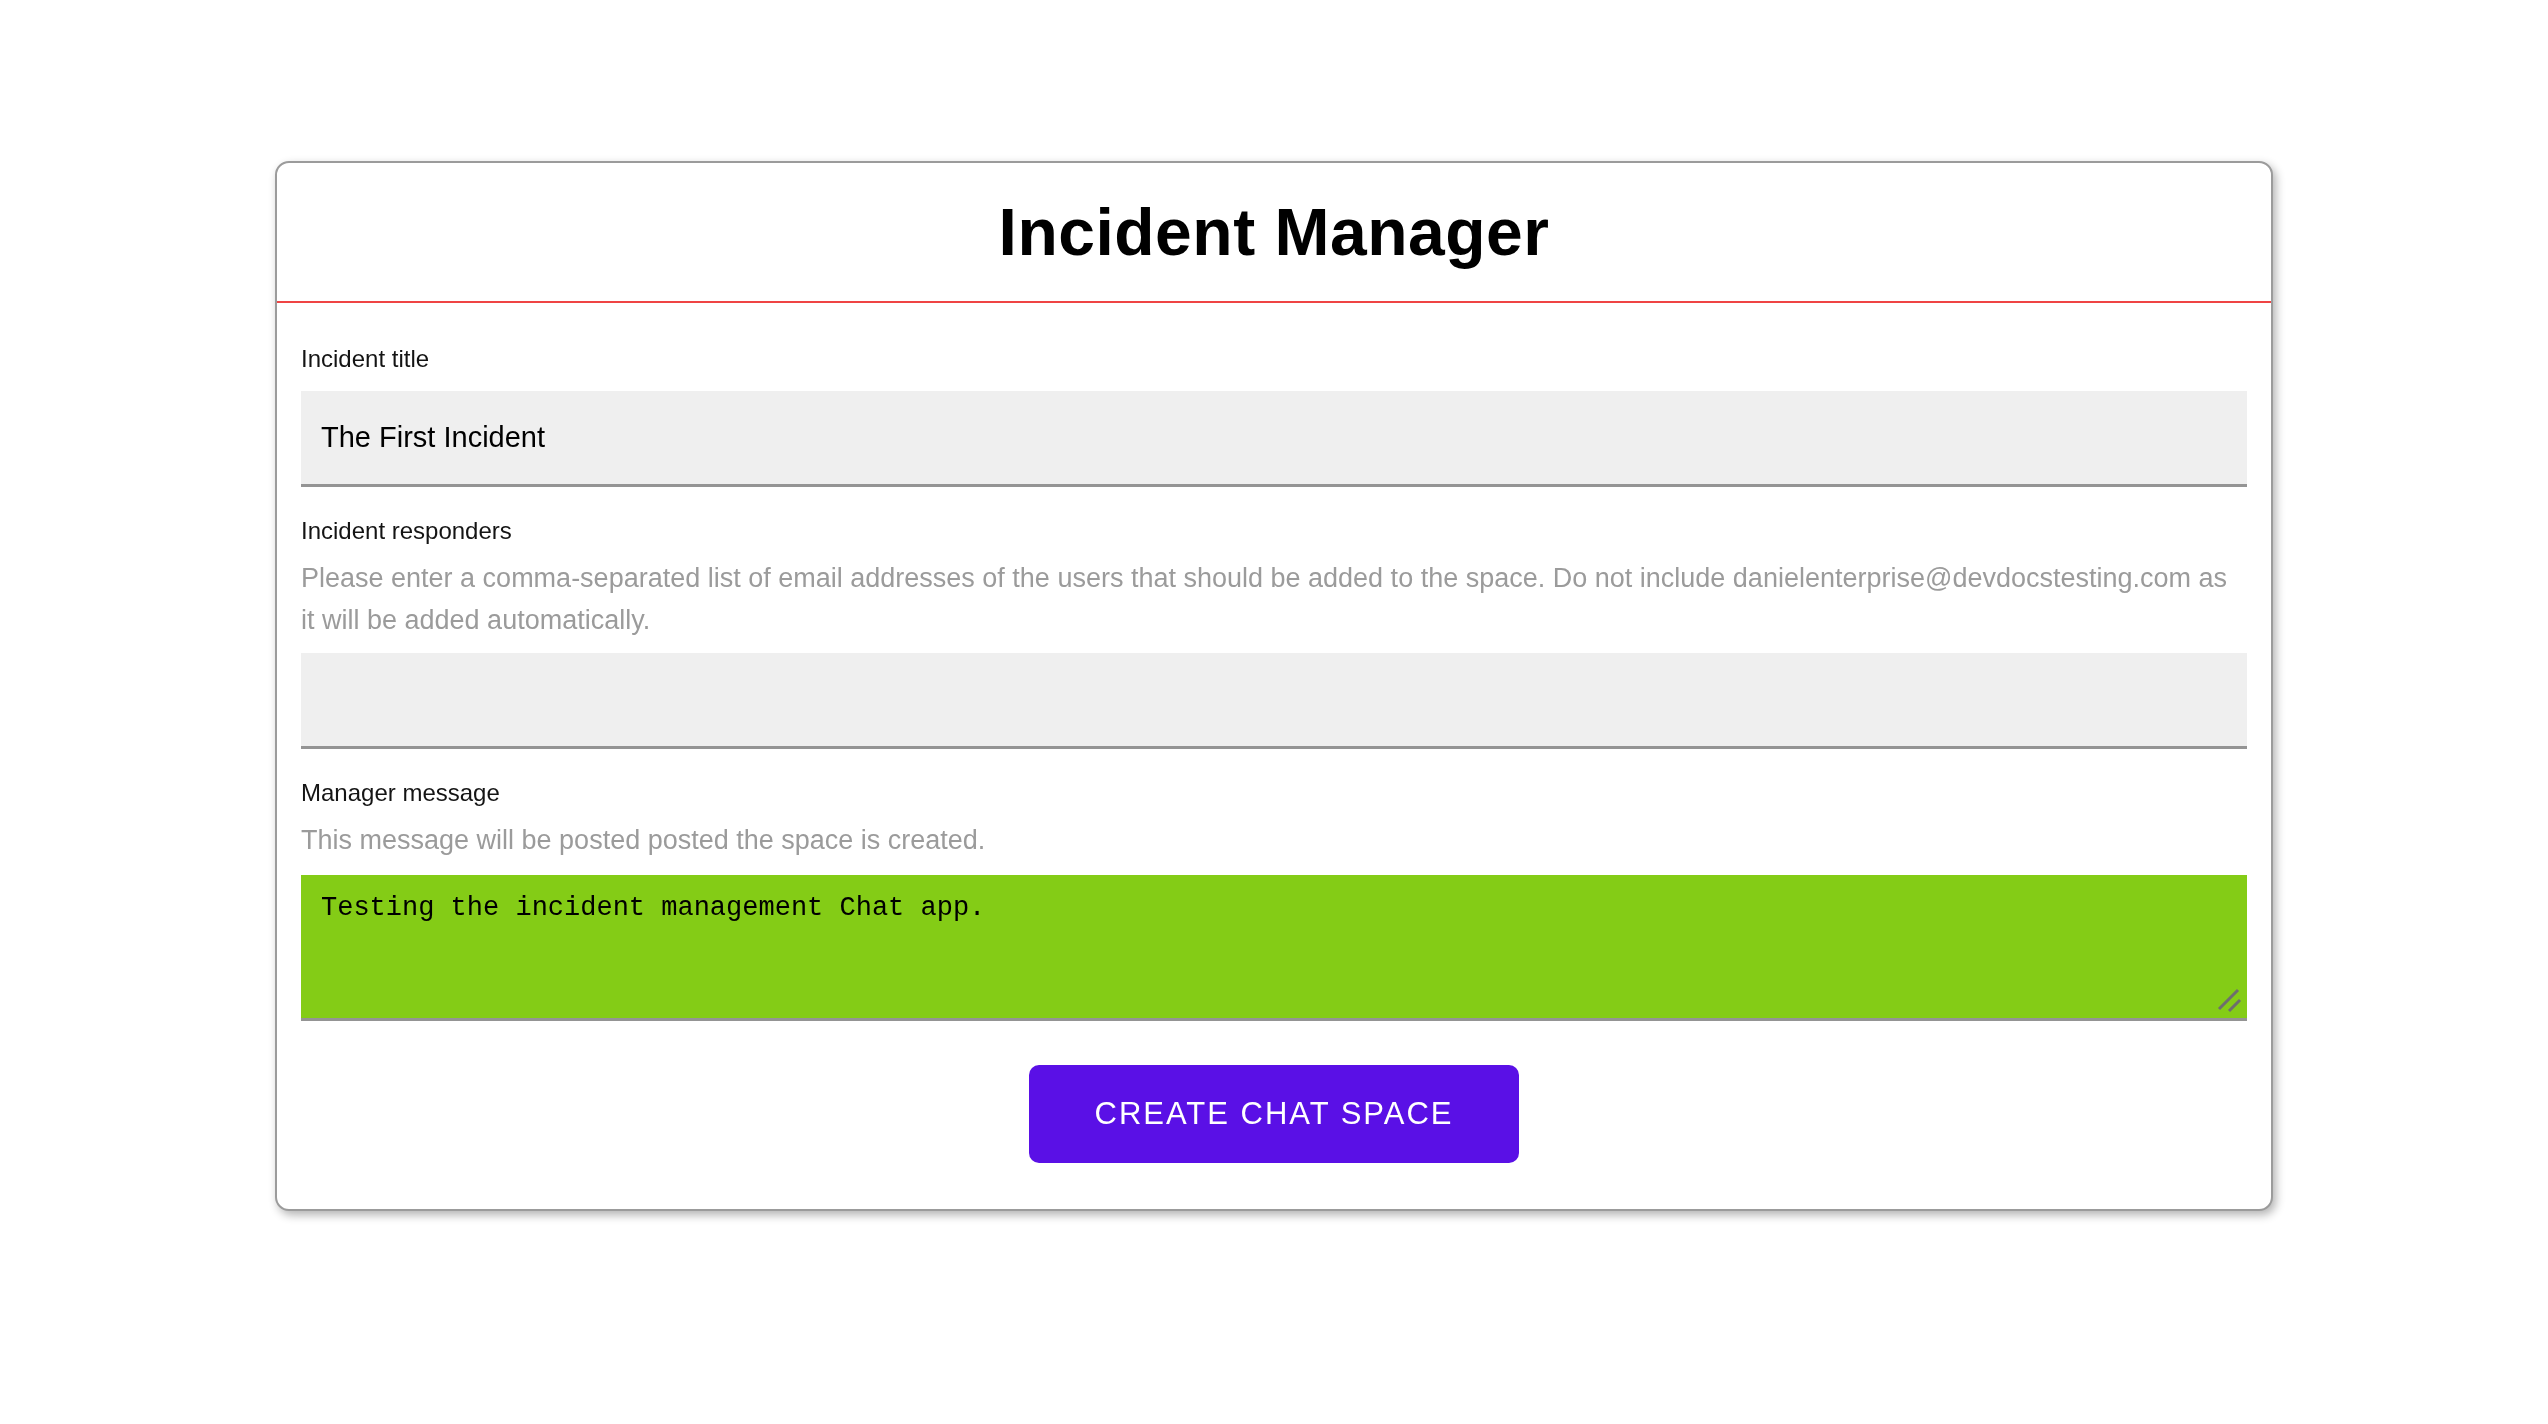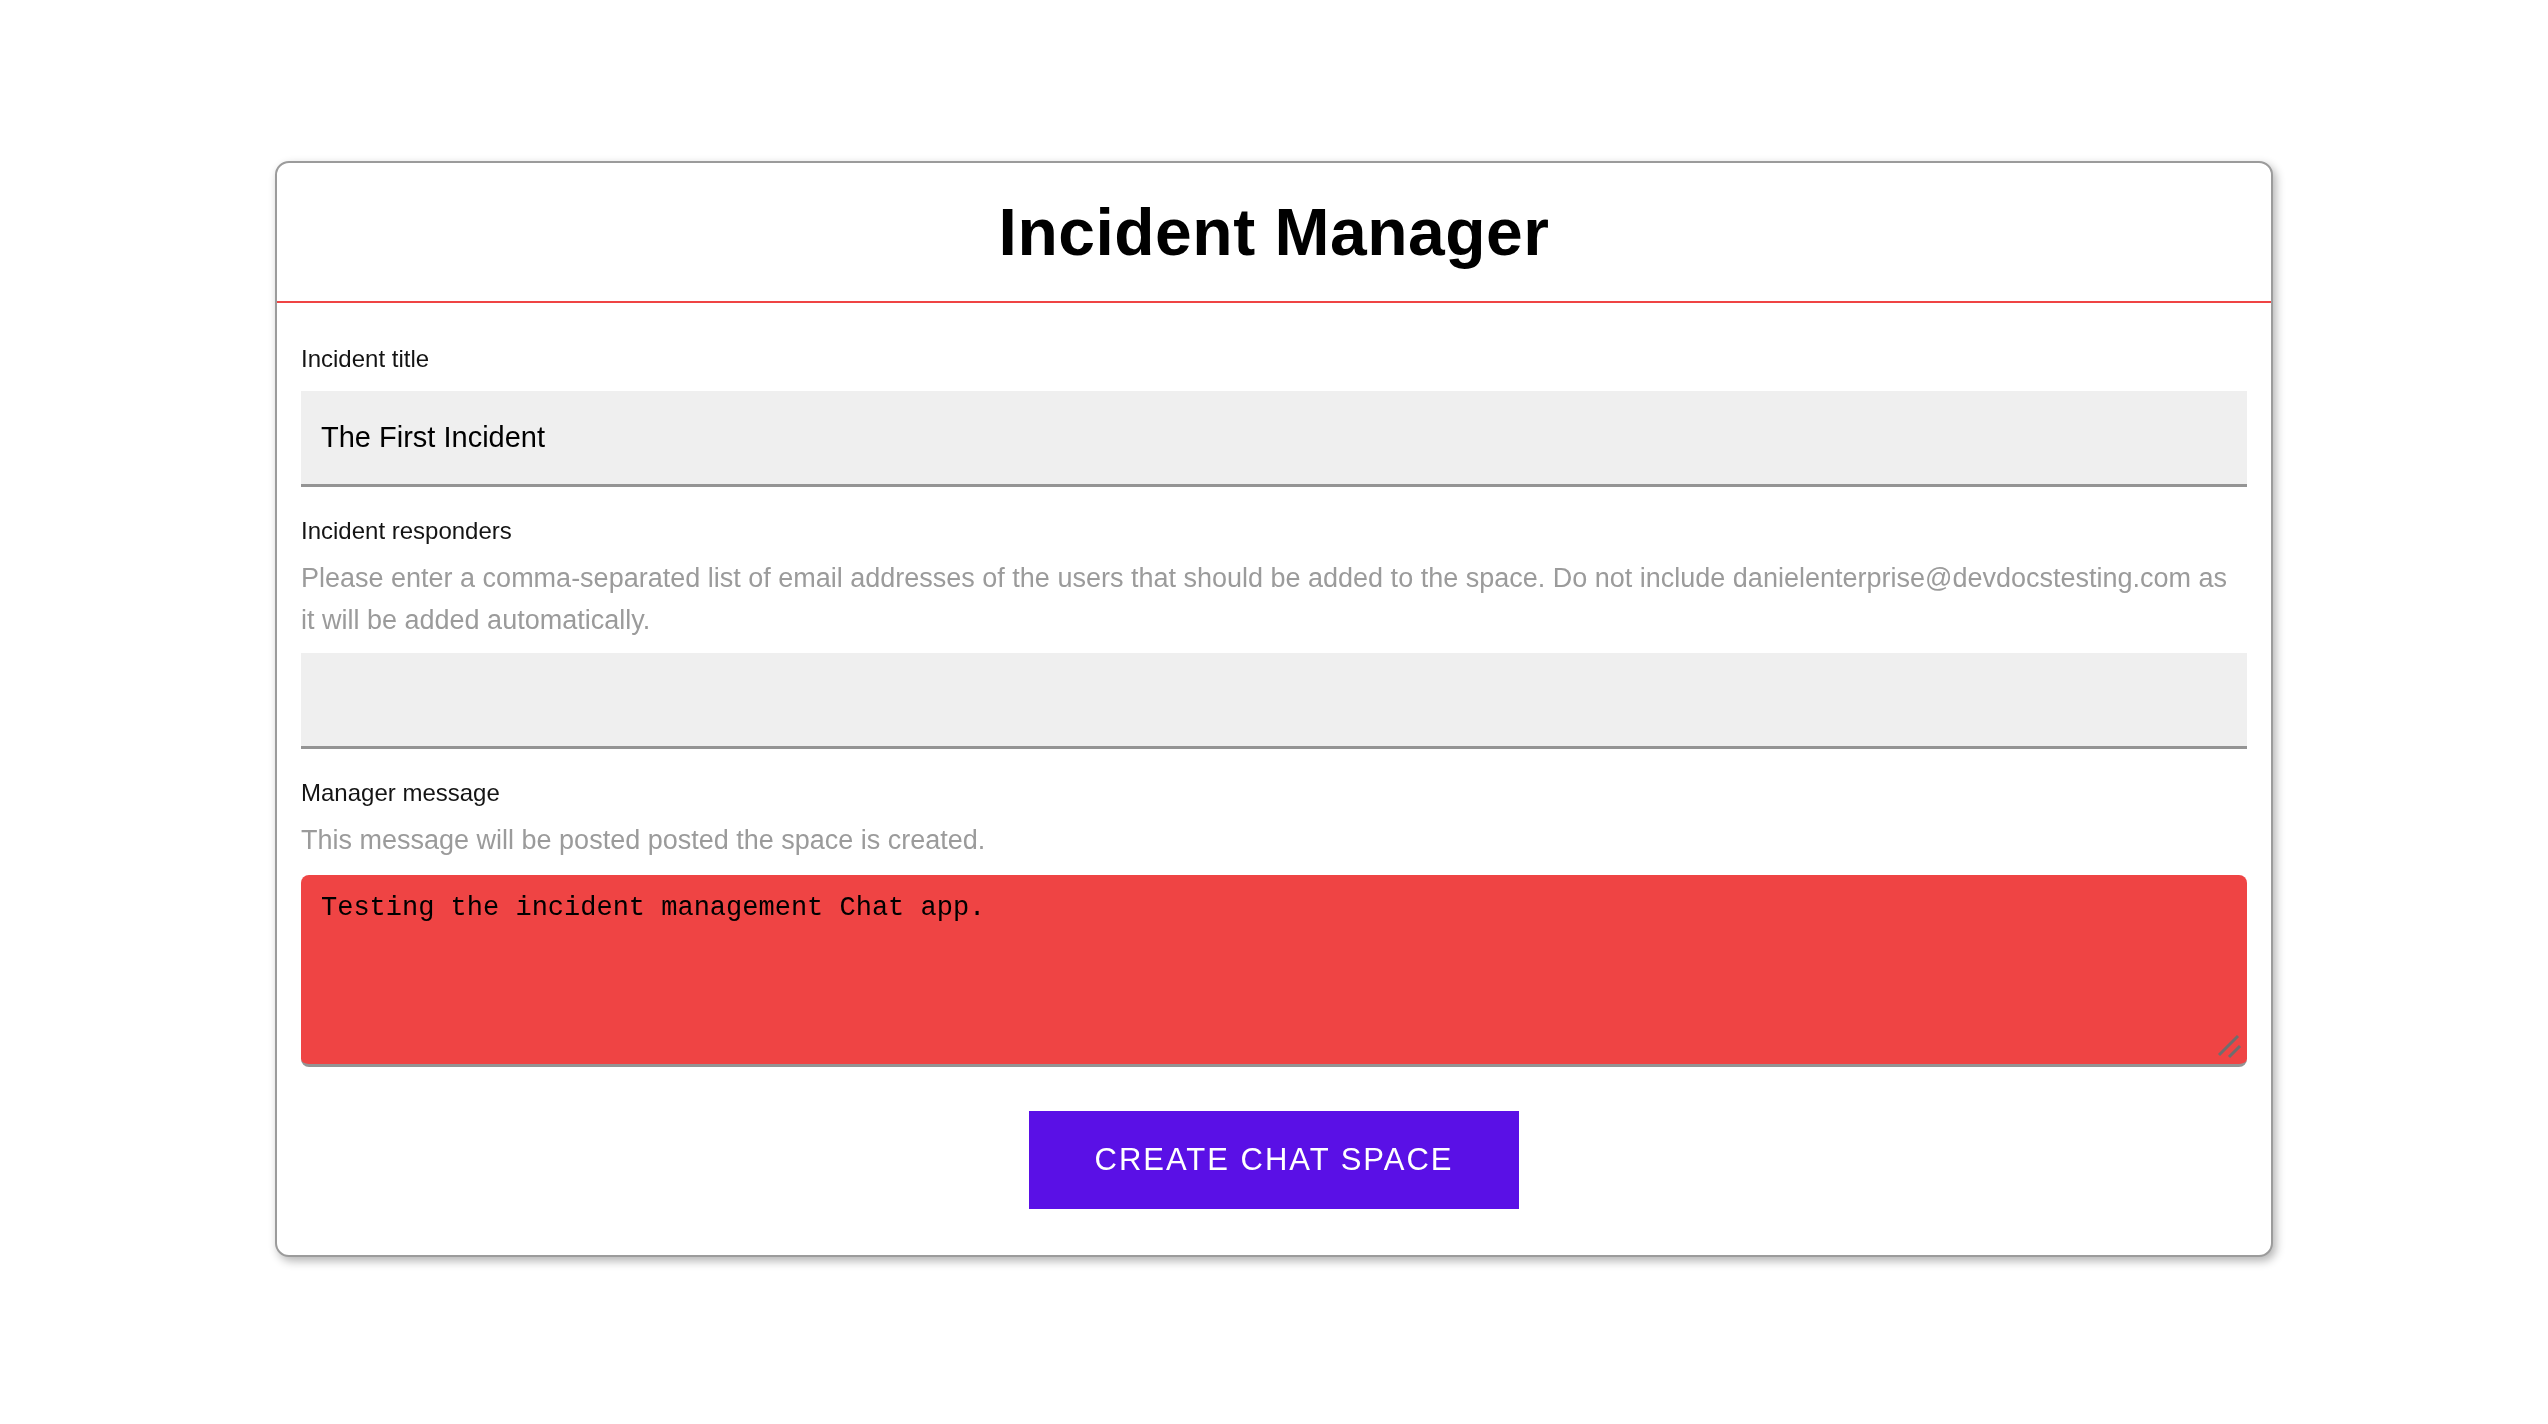--- a/index.html
+++ b/index.html
@@ -64,52 +64,52 @@
     outline: none;
     border-radius: 0;
   }
   .textarea-wrap {
     position: relative;
     margin-top: 14px;
   }
   .message-textarea {
     display: block;
     width: 100%;
-    height: 192px;
-    background: #ef4444;
+    height: 146px;
+    background: #84cc16;
     border: none;
     border-bottom: 3px solid #949494;
     padding: 14px 20px;
     font-family: "Liberation Mono", monospace;
     font-size: 27px;
     line-height: 38px;
     color: #000000;
     outline: none;
     resize: none;
-    border-radius: 8px;
+    border-radius: 0;
   }
   .resize-handle {
     position: absolute;
     right: 4px;
     bottom: 7px;
     width: 30px;
     height: 30px;
     cursor: nwse-resize;
   }
   .button-row {
     margin-top: 44px;
     text-align: center;
   }
   .primary-button {
     width: 490px;
     height: 98px;
     background: #5a10e6;
     color: #ffffff;
     border: none;
-    border-radius: 0;
+    border-radius: 10px;
     font-family: "Liberation Sans", sans-serif;
     font-size: 31px;
     font-weight: 400;
     letter-spacing: 2px;
     cursor: pointer;
   }
 </style>
 </head>
 <body>
 

